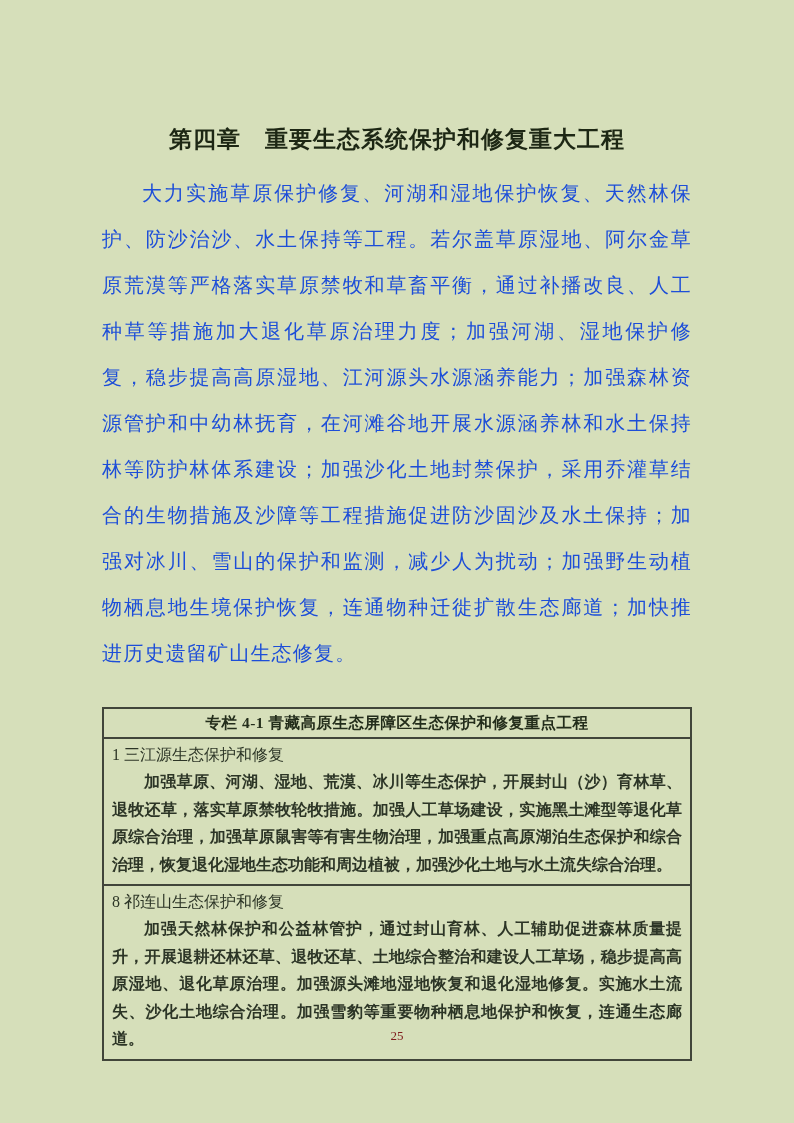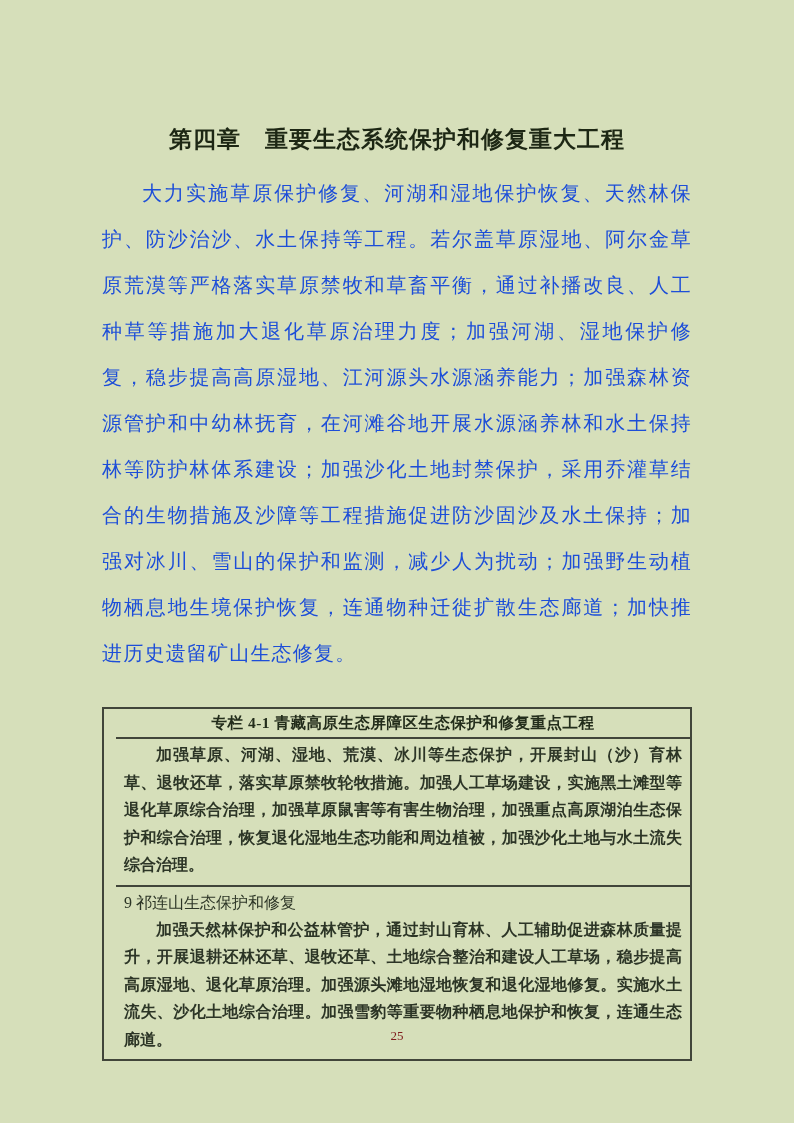--- a/index.html
+++ b/index.html
@@ -49,21 +49,20 @@
     text-indent: 2em;
     text-align: justify;
     text-justify: inter-character;
     letter-spacing: 1.2px;
     color: #1d4ed8;
   }
   .callout-box {
     margin-top: 31px;
     border: 2px solid #41453a;
     background: transparent;
-    padding-left: 12px;
   }
   .box-header {
     border-bottom: 2px solid #41453a;
     text-align: center;
     font-weight: bold;
     font-size: 15.5px;
     line-height: 26px;
     padding: 1px 4px;
     color: #232d1b;
     letter-spacing: 0.5px;
@@ -107,24 +106,25 @@
 
   <h1 class="chapter-title">第四章　重要生态系统保护和修复重大工程</h1>
 
 
   <p class="body-paragraph">大力实施草原保护修复、河湖和湿地保护恢复、天然林保护、防沙治沙、水土保持等工程。若尔盖草原湿地、阿尔金草原荒漠等严格落实草原禁牧和草畜平衡，通过补播改良、人工种草等措施加大退化草原治理力度；加强河湖、湿地保护修复，稳步提高高原湿地、江河源头水源涵养能力；加强森林资源管护和中幼林抚育，在河滩谷地开展水源涵养林和水土保持林等防护林体系建设；加强沙化土地封禁保护，采用乔灌草结合的生物措施及沙障等工程措施促进防沙固沙及水土保持；加强对冰川、雪山的保护和监测，减少人为扰动；加强野生动植物栖息地生境保护恢复，连通物种迁徙扩散生态廊道；加快推进历史遗留矿山生态修复。</p>
 
   <div class="callout-box">
     <div class="box-header">专栏 4-1 青藏高原生态屏障区生态保护和修复重点工程</div>
 
     <div class="box-item">
+      <div class="item-title">1 三江源生态保护和修复</div>
       <p class="item-body">加强草原、河湖、湿地、荒漠、冰川等生态保护，开展封山（沙）育林草、退牧还草，落实草原禁牧轮牧措施。加强人工草场建设，实施黑土滩型等退化草原综合治理，加强草原鼠害等有害生物治理，加强重点高原湖泊生态保护和综合治理，恢复退化湿地生态功能和周边植被，加强沙化土地与水土流失综合治理。</p>
     </div>
 
     <div class="box-item">
-      <div class="item-title">9 祁连山生态保护和修复</div>
+      <div class="item-title">8 祁连山生态保护和修复</div>
       <p class="item-body">加强天然林保护和公益林管护，通过封山育林、人工辅助促进森林质量提升，开展退耕还林还草、退牧还草、土地综合整治和建设人工草场，稳步提高高原湿地、退化草原治理。加强源头滩地湿地恢复和退化湿地修复。实施水土流失、沙化土地综合治理。加强雪豹等重要物种栖息地保护和恢复，连通生态廊道。</p>
     </div>
   </div>
 
 </div>
 
 <div class="page-number">25</div>
 
 </body></html>

